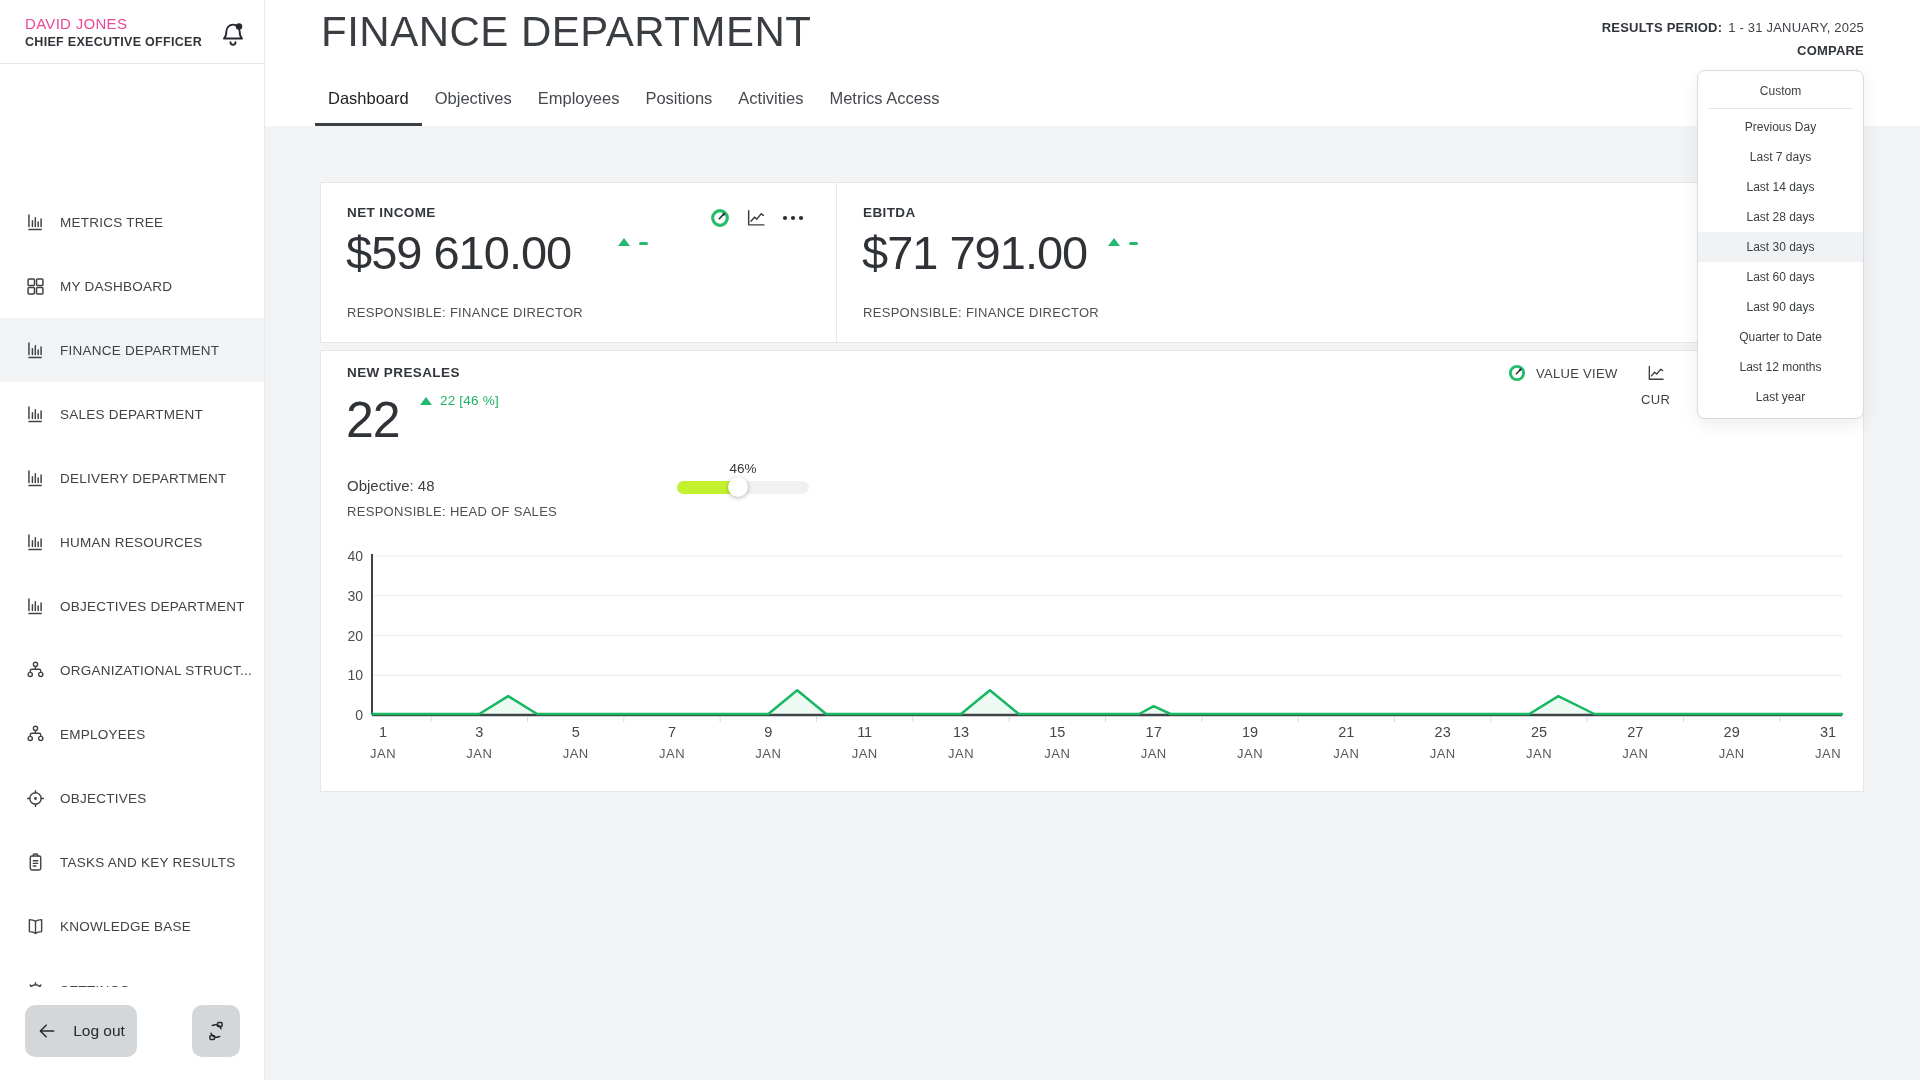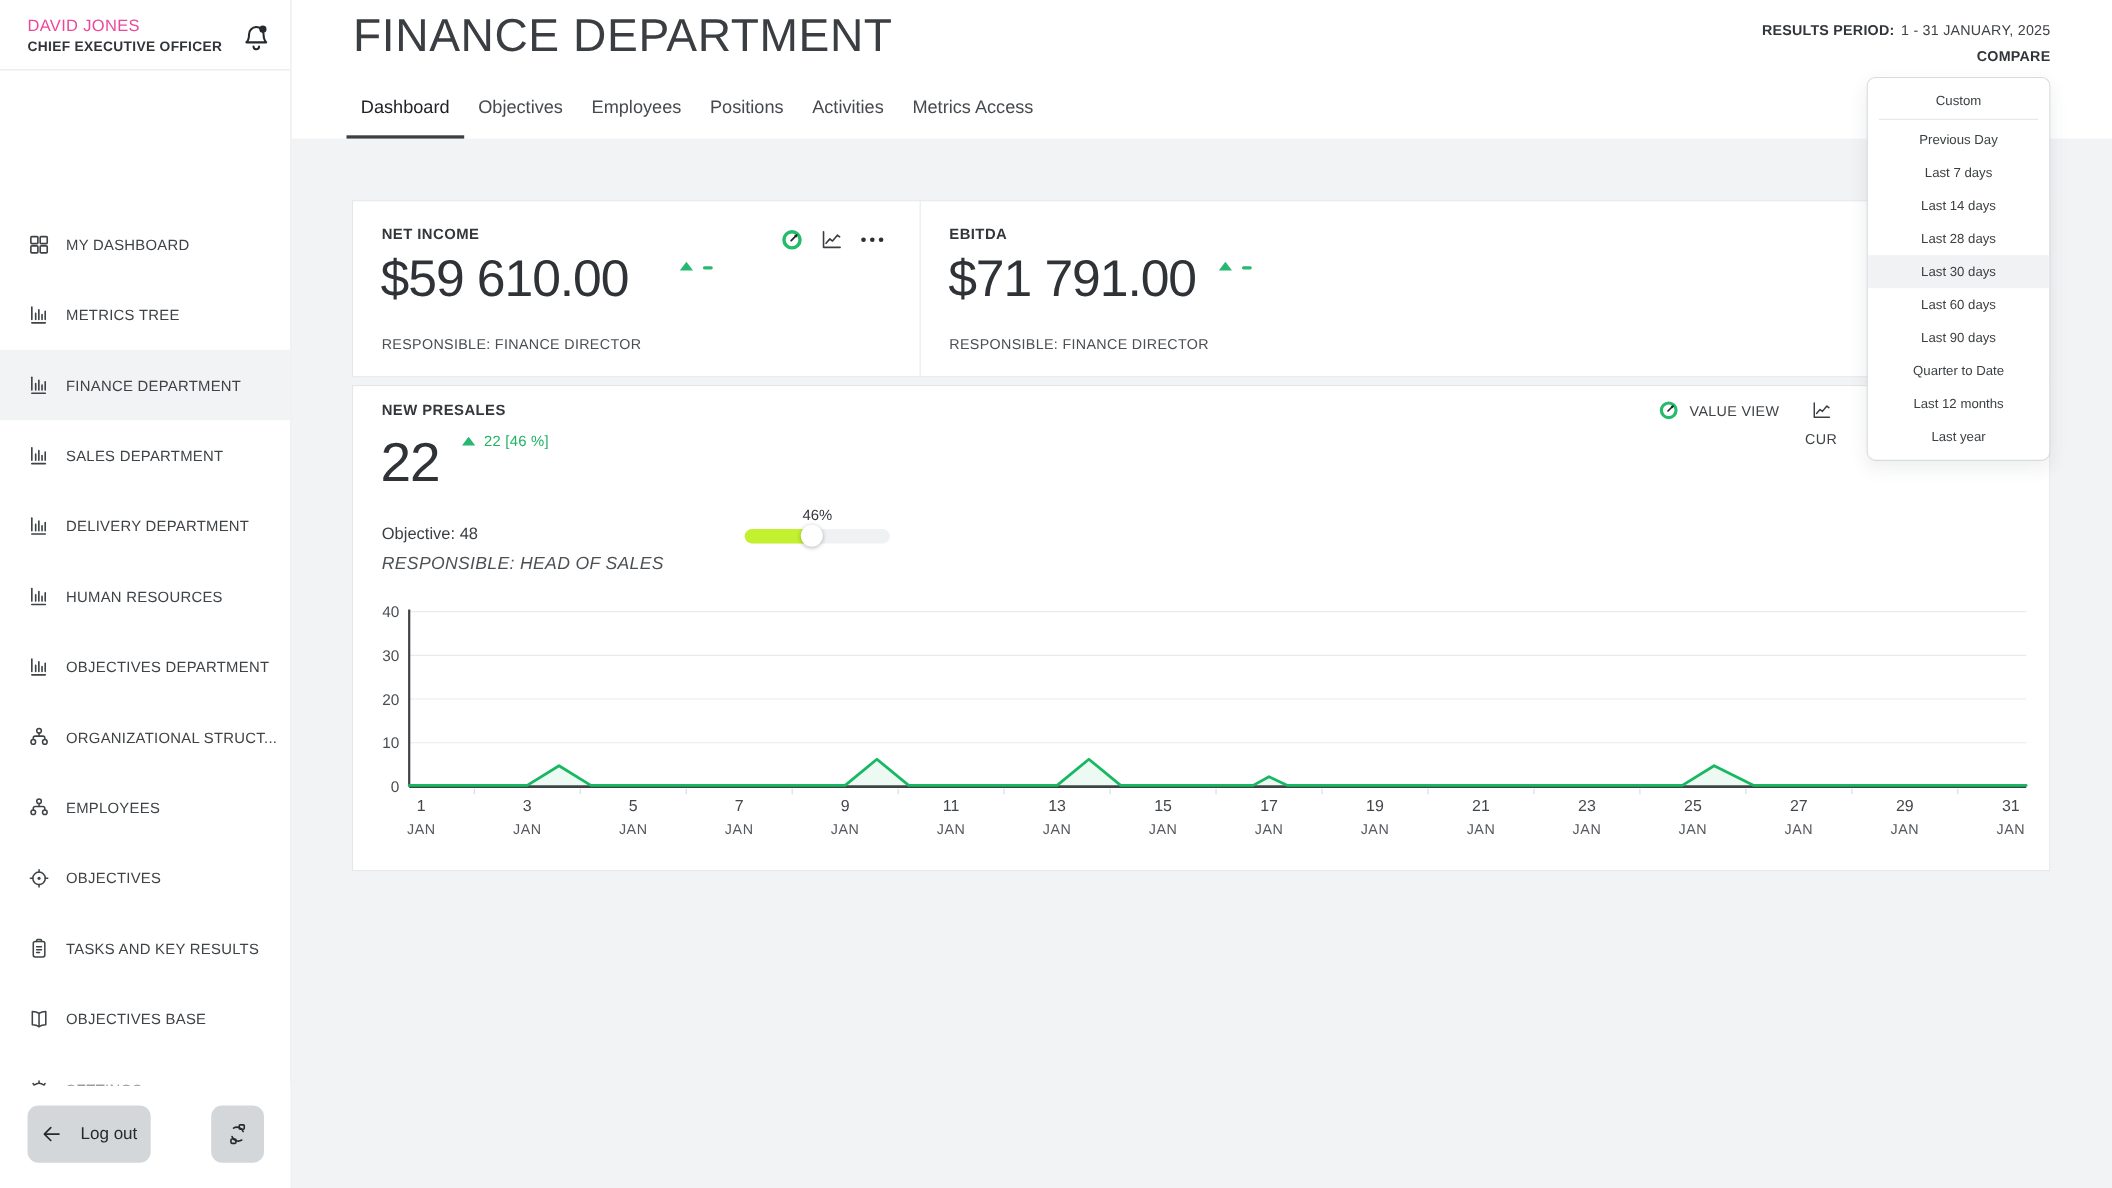--- a/index.html
+++ b/index.html
@@ -81,21 +81,21 @@
   .ps-value { position:absolute; left:25px; top:40px; font-size:50px; font-weight:500;
               letter-spacing:-1px; color:#2f3337; }
   .ps-objective { position:absolute; left:26px; top:126px; font-size:15px; color:#3c4043; }
   .ps-progress-label { position:absolute; left:390px; top:110px; width:64px; text-align:center;
                        font-size:13.5px; color:#34383c; }
   .ps-progress { position:absolute; left:356px; top:130px; width:132px; height:13px;
                  background:#f0f1f2; border-radius:7px; cursor:pointer; }
   .ps-progress-fill { position:absolute; left:0; top:0; height:100%; background:#c3f12f; border-radius:7px; }
   .ps-knob { position:absolute; top:-4px; width:20px; height:20px; border-radius:50%;
              background:#fff; box-shadow:0 1px 4px rgba(0,0,0,.3); }
-  .ps-resp { position:absolute; left:26px; top:153px; font-size:16px; letter-spacing:.3px; color:#4c5054;font-style:italic; }
+  .ps-resp { position:absolute; left:26px; top:153px; font-size:13px; letter-spacing:.3px; color:#4c5054; }
   .view-btn { position:absolute; top:12px; display:flex; align-items:center; gap:9px; cursor:pointer; }
   .view-btn .ic { width:20px; height:20px; }
   .view-btn span { font-size:13px; letter-spacing:.3px; color:#3f4346; white-space:nowrap; }
   .view-value { left:1186px; }
   .view-cur { left:1320px;flex-direction:column; }
   .chart-wrap { position:absolute; left:13px; top:195px; width:1510px; height:215px; }
 
   
   .dropdown { position:absolute; left:1432px; top:70px; width:167px; background:#fff;
               border:1px solid #d8dbde; border-radius:8px; z-index:50; padding:4px 0 6px;
@@ -122,38 +122,38 @@
           <path d="M12 4.5a5.3 5.3 0 0 0-5.3 5.3c0 4-1.4 5.3-1.9 5.8h14.4c-.5-.5-1.9-1.8-1.9-5.8A5.3 5.3 0 0 0 12 4.5z"></path>
           <path d="M10 18.6a2 2 0 0 0 4 0"></path>
           <circle cx="16.8" cy="6" r="2.6" fill="#26292d" stroke="none"></circle>
         </svg>
       </div>
     </div>
 
     <nav class="nav">
       <div class="nav-item">
         <span class="nav-icon">
+          <svg viewBox="0 0 24 24" fill="none" stroke="currentColor" stroke-width="1.7" stroke-linecap="round">
+              <path d="M4.5 3.5v13"></path>
+              <path d="M8.5 10v6.5M11.8 6.5v10M15.1 11.5v5M18.4 8v8.5"></path>
+              <path d="M4.5 20h14"></path>
+            </svg>
+        </span>
+        <span class="nav-label">METRICS TREE</span>
+      </div>
+      <div class="nav-item">
+        <span class="nav-icon">
           <svg viewBox="0 0 24 24" fill="none" stroke="currentColor" stroke-width="1.7">
               <rect x="3.5" y="3.5" width="7.3" height="7.3" rx="1"></rect>
               <rect x="13.2" y="3.5" width="7.3" height="7.3" rx="1"></rect>
               <rect x="3.5" y="13.2" width="7.3" height="7.3" rx="1"></rect>
               <rect x="13.2" y="13.2" width="7.3" height="7.3" rx="1"></rect>
             </svg>
         </span>
         <span class="nav-label">MY DASHBOARD</span>
-      </div>
-      <div class="nav-item">
-        <span class="nav-icon">
-          <svg viewBox="0 0 24 24" fill="none" stroke="currentColor" stroke-width="1.7" stroke-linecap="round">
-              <path d="M4.5 3.5v13"></path>
-              <path d="M8.5 10v6.5M11.8 6.5v10M15.1 11.5v5M18.4 8v8.5"></path>
-              <path d="M4.5 20h14"></path>
-            </svg>
-        </span>
-        <span class="nav-label">METRICS TREE</span>
       </div>
       <div class="nav-item active">
         <span class="nav-icon">
           <svg viewBox="0 0 24 24" fill="none" stroke="currentColor" stroke-width="1.7" stroke-linecap="round">
               <path d="M4.5 3.5v13"></path>
               <path d="M8.5 10v6.5M11.8 6.5v10M15.1 11.5v5M18.4 8v8.5"></path>
               <path d="M4.5 20h14"></path>
             </svg>
         </span>
         <span class="nav-label">FINANCE DEPARTMENT</span>
@@ -242,21 +242,21 @@
         </span>
         <span class="nav-label">TASKS AND KEY RESULTS</span>
       </div>
       <div class="nav-item">
         <span class="nav-icon">
           <svg viewBox="0 0 24 24" fill="none" stroke="currentColor" stroke-width="1.6" stroke-linecap="round" stroke-linejoin="round">
               <path d="M12 6c-1.8-1.3-4-1.9-7-1.9v13.8c3 0 5.2.6 7 1.9 1.8-1.3 4-1.9 7-1.9V4.1c-3 0-5.2.6-7 1.9z"></path>
               <path d="M12 6v13.8"></path>
             </svg>
         </span>
-        <span class="nav-label">OBJECTIVES BASE</span>
+        <span class="nav-label">KNOWLEDGE BASE</span>
       </div>
       <div class="nav-item">
         <span class="nav-icon">
           <svg viewBox="0 0 24 24" fill="none" stroke="currentColor" stroke-width="1.6" stroke-linecap="round">
               <circle cx="12" cy="12" r="3"></circle>
               <circle cx="12" cy="12" r="6.6"></circle>
               <path d="M12 3.2v2.2M12 18.6v2.2M3.2 12h2.2M18.6 12h2.2M5.8 5.8l1.6 1.6M16.6 16.6l1.6 1.6M18.2 5.8l-1.6 1.6M7.4 16.6l-1.6 1.6"></path>
             </svg>
         </span>
         <span class="nav-label">SETTINGS</span>

